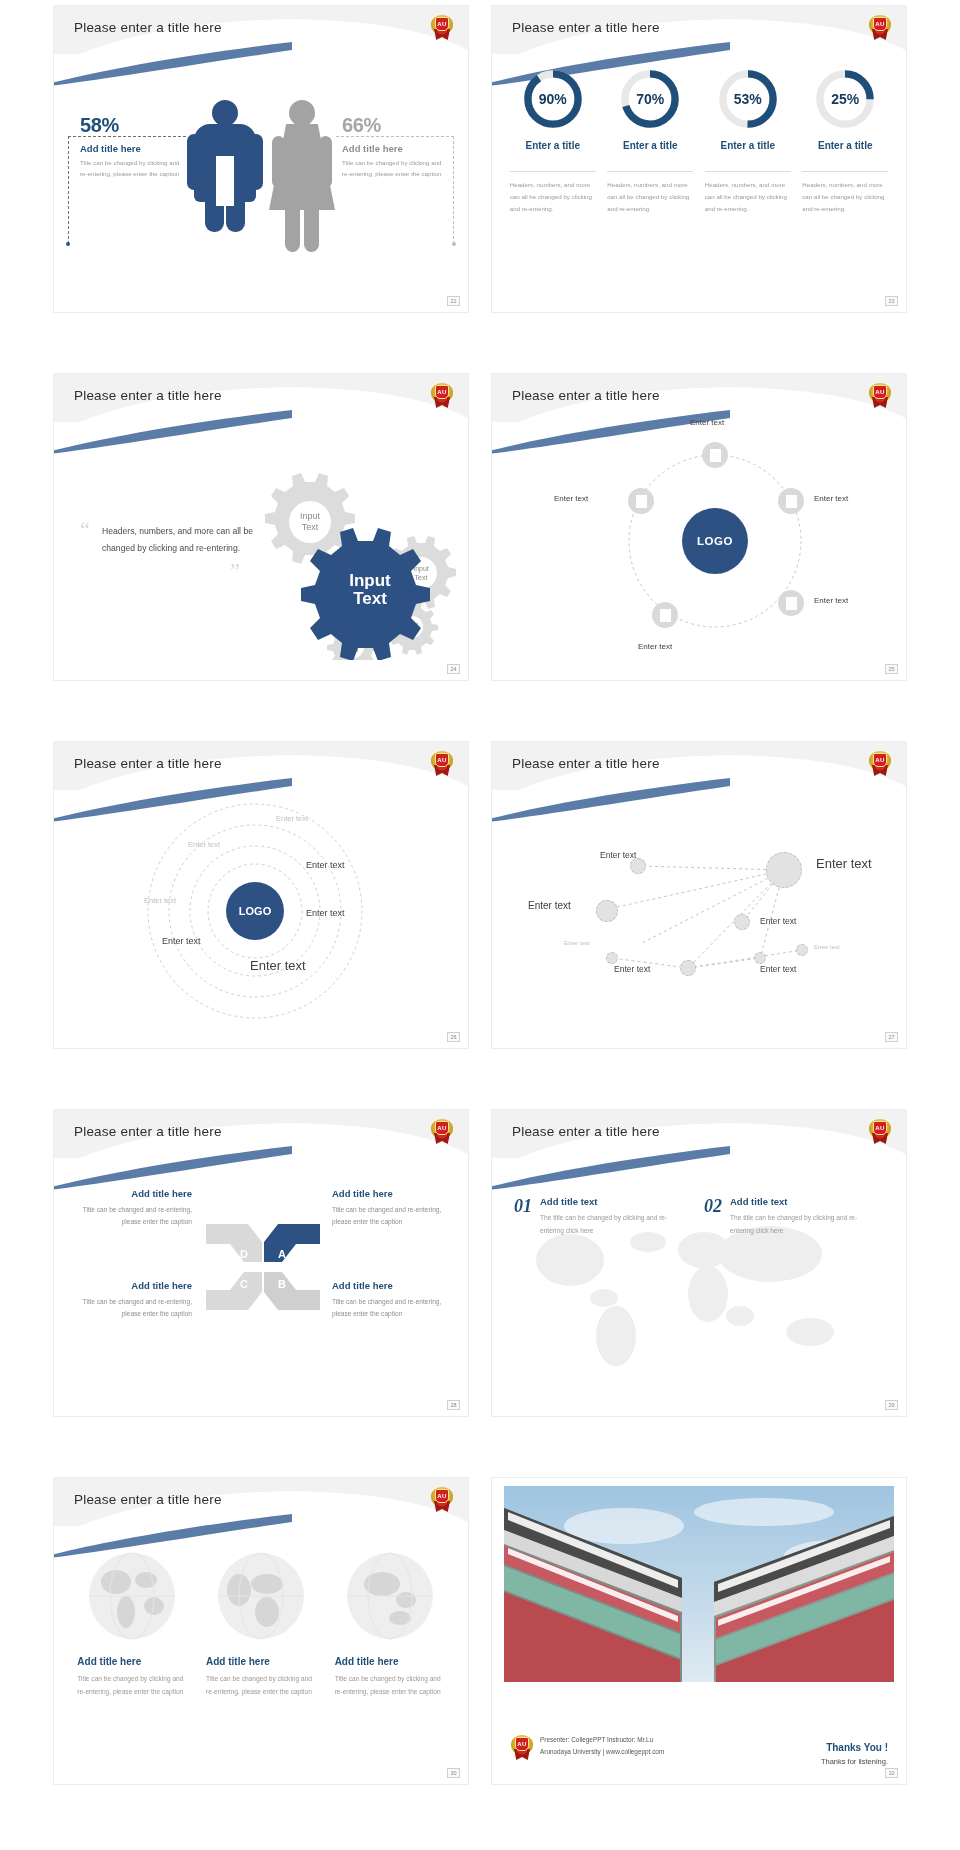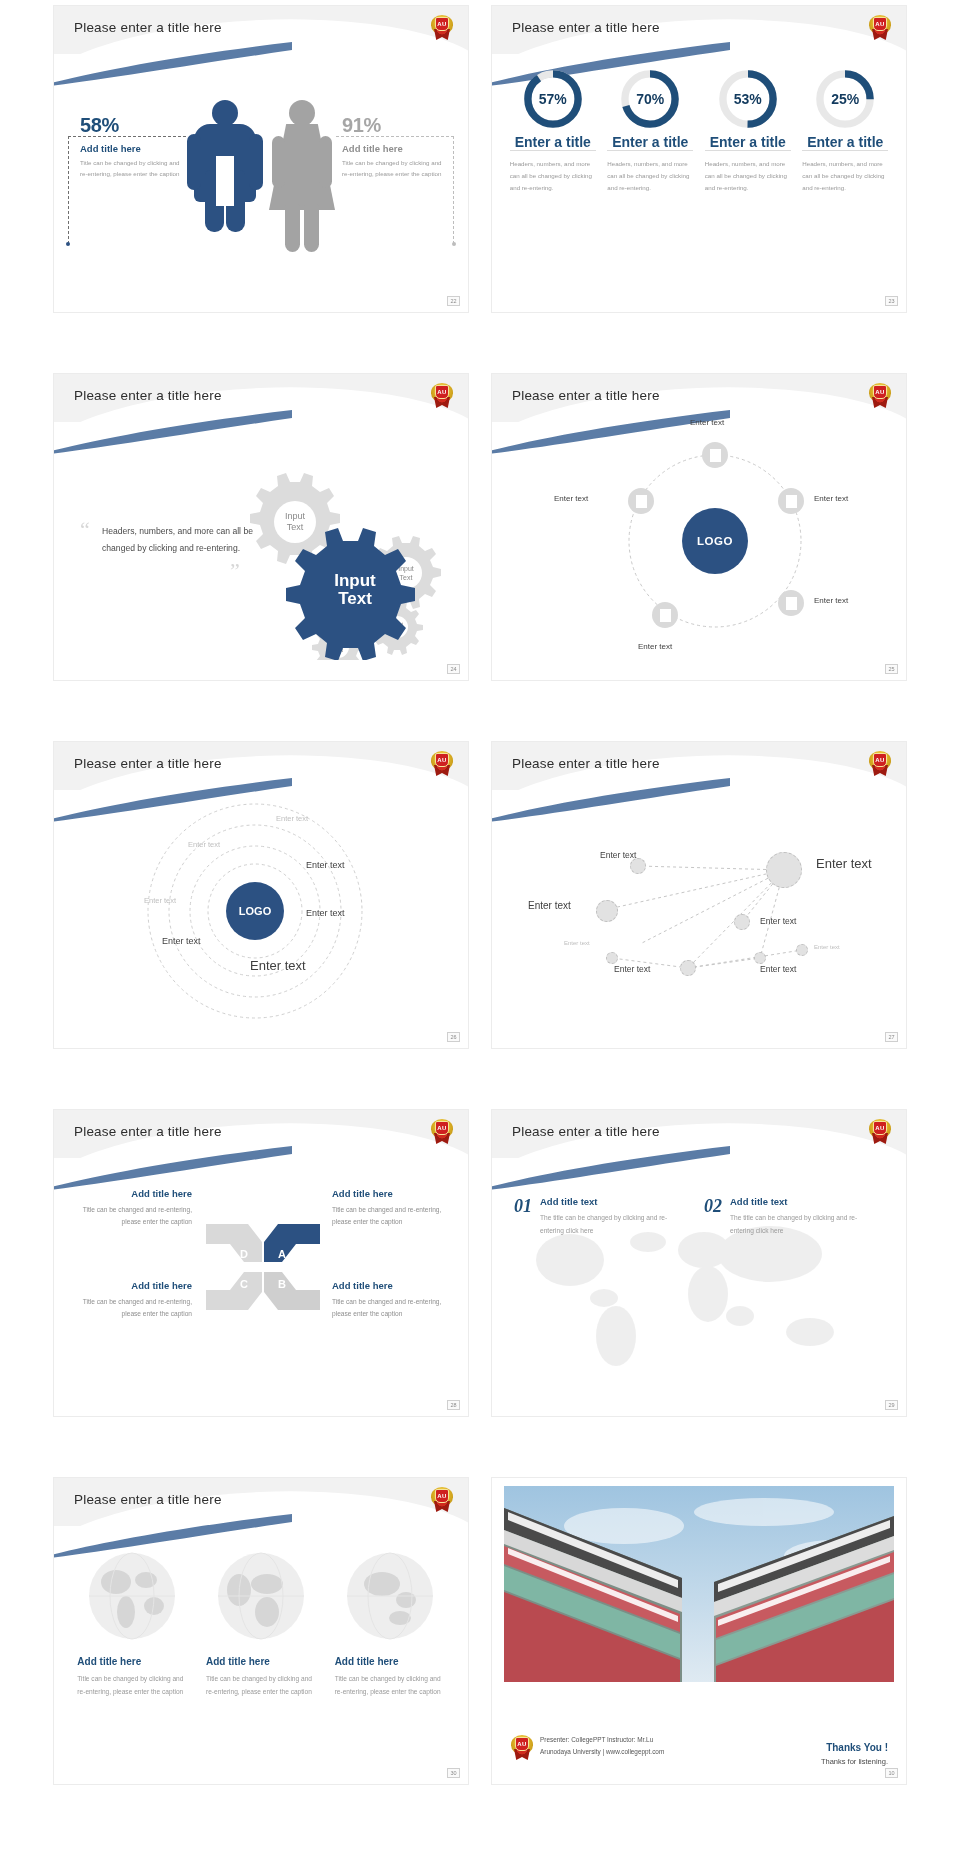--- a/index.html
+++ b/index.html
@@ -104,31 +104,31 @@
   .dot { position:absolute; width:4px; height:4px; border-radius:50%; background:#2c5182; }
 
   
   .donuts { position:absolute; left:0; top:62px; width:100%;
             display:flex; justify-content:space-around; padding:0 12px; }
   .dcol { width: 86px; text-align:center; }
   .dwrap { position: relative; width: 62px; height: 62px; margin: 0 auto; }
   .dwrap svg { display:block; }
   .dval { position:absolute; inset:0; display:flex; align-items:center; justify-content:center;
           font-size: 14px; font-weight:bold; color:#123a5e; }
-  .dtitle { font-size: 14px; font-weight:bold; color:#1f4e79; margin-top:4px;
-            padding-bottom:0; border-bottom:1px solid #dcdcdc; }
+  .dtitle { font-size: 10px; font-weight:bold; color:#1f4e79; margin-top:10px;
+            padding-bottom:20px; border-bottom:1px solid #dcdcdc; }
   .dbody { font-size: 6.2px; color:#9a9a9a; line-height:1.9; margin-top:7px; text-align:left; }
 
   
   .quote { position:absolute; left:26px; top:148px; width:180px; }
   .qmark { font-size:22px; color:#d7d7d7; font-family:"Liberation Serif", serif; line-height:.7; }
   .qtext { font-size:8.6px; color:#4a4a4a; line-height:1.95; margin-left:22px; margin-top:-14px; }
   .qmark2 { font-size:22px; color:#d7d7d7; font-family:"Liberation Serif", serif;
             margin-left:150px; margin-top:6px; line-height:.7; }
-  .gearstage { position:absolute; left:175px; top:86px; width:220px; height:200px; }
+  .gearstage { position:absolute; left:190px; top:86px; width:220px; height:200px; }
 
   
   .hub { position:absolute; left:0; top:56px; width:100%; height:244px; }
   .hubcore { position:absolute; left:190px; top:78px; width:66px; height:66px; border-radius:50%;
              background:#2c5182; color:#fff; font-size:11.5px; font-weight:bold;
              display:flex; align-items:center; justify-content:center; letter-spacing:.5px; }
   .node { position:absolute; width:26px; height:26px; border-radius:50%; background:#d9d9d9;
           display:flex; align-items:center; justify-content:center; }
   .bld { width:11px; height:13px; background:#fff; }
   .lbl { position:absolute; font-size:8px; color:#3f3f3f; white-space:nowrap; }
@@ -221,21 +221,21 @@
         <div class="f-leg" style="left:16px;"></div>
         <div class="f-leg" style="right:16px;"></div>
       </div>
 
       <div style="position:absolute; left:26px; top:38px; width:104px;">
         <div class="pct accent">58%</div>
         <div class="addt">Add title here</div>
         <div class="small">Title can be changed by clicking and re-entering, please enter the caption</div>
       </div>
       <div style="position:absolute; left:288px; top:38px; width:104px;">
-        <div class="pct grey">91%</div>
+        <div class="pct grey">66%</div>
         <div class="addt g">Add title here</div>
         <div class="small">Title can be changed by clicking and re-entering, please enter the caption</div>
       </div>
     </div>
     <div class="pagenum">22</div>
   </div>
 
   <div class="slide">
     <div class="hdr">
         <div class="curve"></div>
@@ -254,21 +254,21 @@
         </div>
     </div>
 
     <div class="donuts">
       <div class="dcol">
         <div class="dwrap">
           <svg width="62" height="62" viewBox="0 0 42 42">
             <circle cx="21" cy="21" r="17" fill="none" stroke="#e8e8e8" stroke-width="5"></circle>
             <circle cx="21" cy="21" r="17" fill="none" stroke="#1f4e79" stroke-width="5" stroke-dasharray="96.1 10.7" transform="rotate(-90 21 21)"></circle>
           </svg>
-          <div class="dval">57%</div>
+          <div class="dval">90%</div>
         </div>
         <div class="dtitle">Enter a title</div>
         <div class="dbody">Headers, numbers, and more can all be changed by clicking and re-entering.</div>
       </div>
       <div class="dcol">
         <div class="dwrap">
           <svg width="62" height="62" viewBox="0 0 42 42">
             <circle cx="21" cy="21" r="17" fill="none" stroke="#e8e8e8" stroke-width="5"></circle>
             <circle cx="21" cy="21" r="17" fill="none" stroke="#1f4e79" stroke-width="5" stroke-dasharray="74.8 32.0" transform="rotate(-90 21 21)"></circle>
           </svg>

